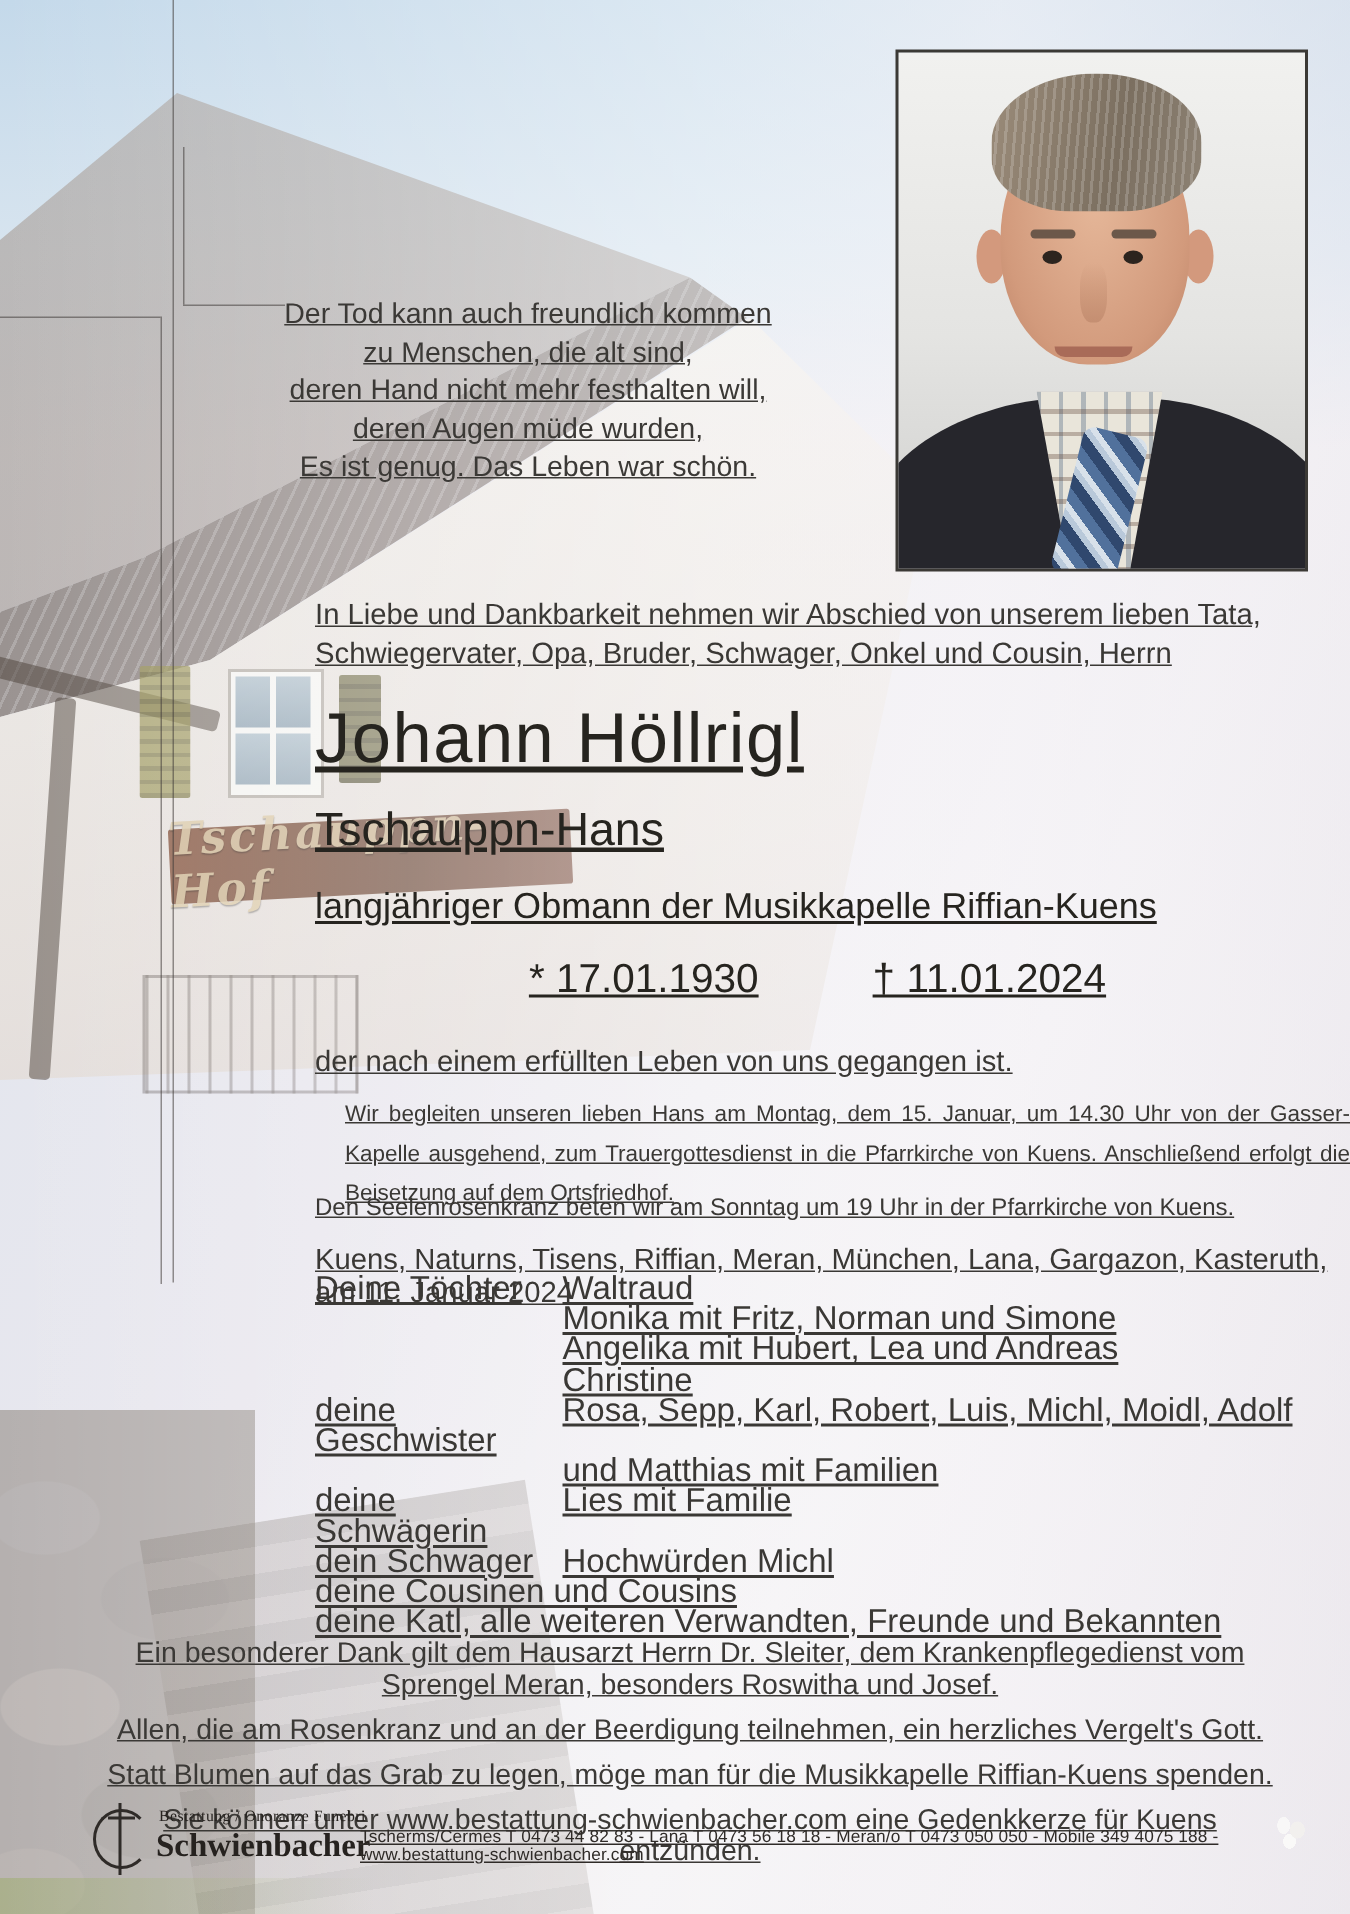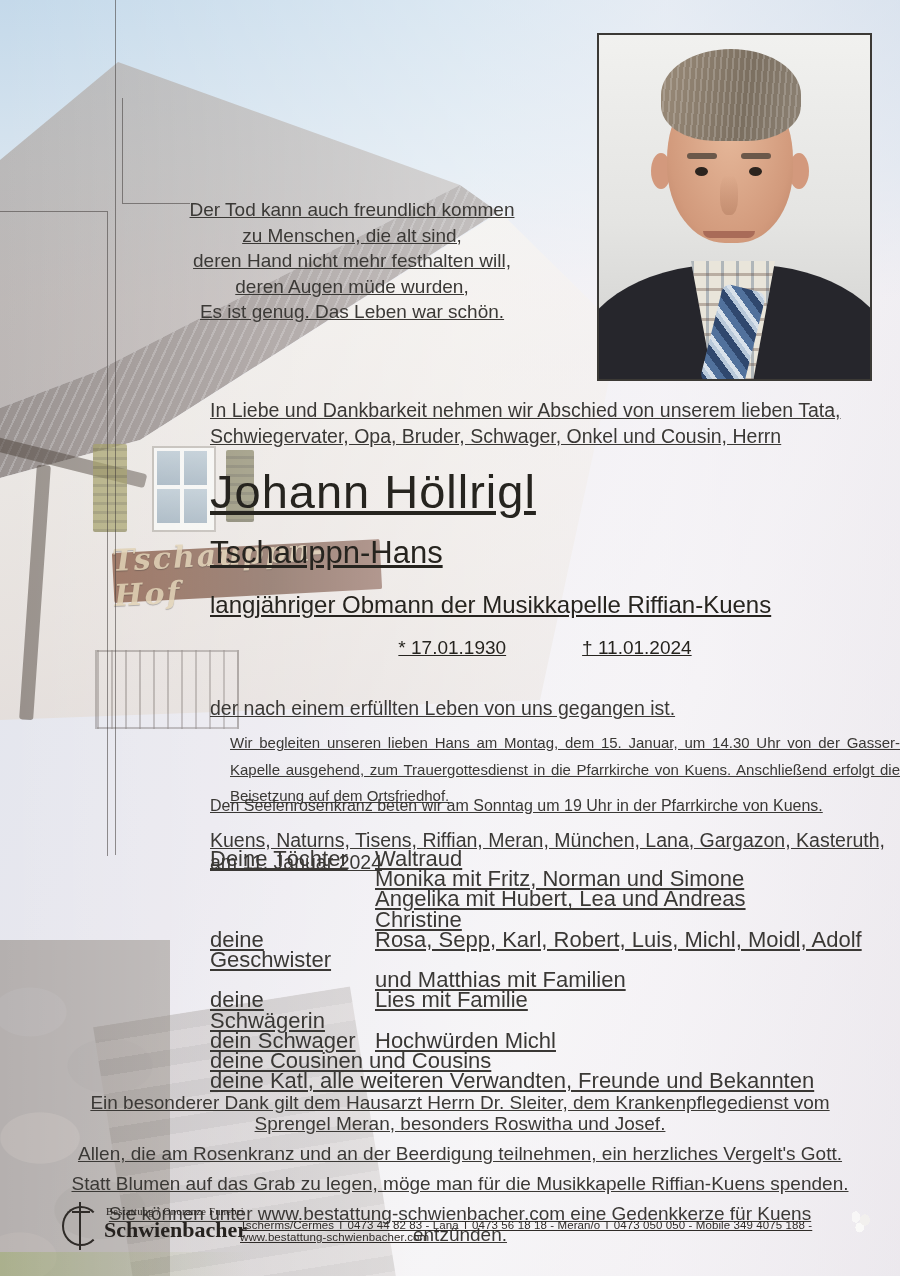--- a/index.html
+++ b/index.html
@@ -85,21 +85,21 @@
   .p-tie{left:112px;top:252px;width:44px;height:100px;border-radius:8px;transform:rotate(14deg);
     background:repeating-linear-gradient(40deg,#30486e 0 7px,#b9c9da 7px 11px,#d8e1ea 11px 15px,#51719c 15px 22px);}
 
   
   .poem{left:122px;top:197px;width:460px;text-align:center;font-size:19px;line-height:25.5px;color:#3b3936;}
   .intro{left:210px;top:397px;width:672px;font-size:19.5px;line-height:26px;}
   .c-block{left:210px;width:670px;text-align:left;color:#26241f;}
   .name{top:464px;font-size:47px;letter-spacing:1px;}
   .nickname{top:535px;font-size:31px;}
   .role{top:591px;font-size:24px;}
-  .dates{top:637px;font-size:19px;display:flex;justify-content:center;gap:76px;}
+  .dates{top:637px;font-size:27px;display:flex;justify-content:center;gap:76px;}
   .closing{left:210px;top:697px;font-size:19.5px;}
   .para1{left:210px;top:730px;width:670px;font-size:15px;line-height:26.5px;text-align:justify;margin-left:20px;}
   .para2{left:210px;top:797px;width:690px;font-size:16px;}
   .places{left:210px;top:829px;width:690px;font-size:19.5px;line-height:22px;}
   .mourners{left:210px;top:849px;width:680px;font-size:22px;}
   .m-row{display:flex;line-height:20.2px;}
   .m-label{flex:0 0 165px;}
   .m-val{flex:1;}
   .thanks{left:70px;top:1092px;width:780px;text-align:center;font-size:19px;line-height:21px;color:#3b3936;}
   .thanks p{margin:0 0 9px 0;}

